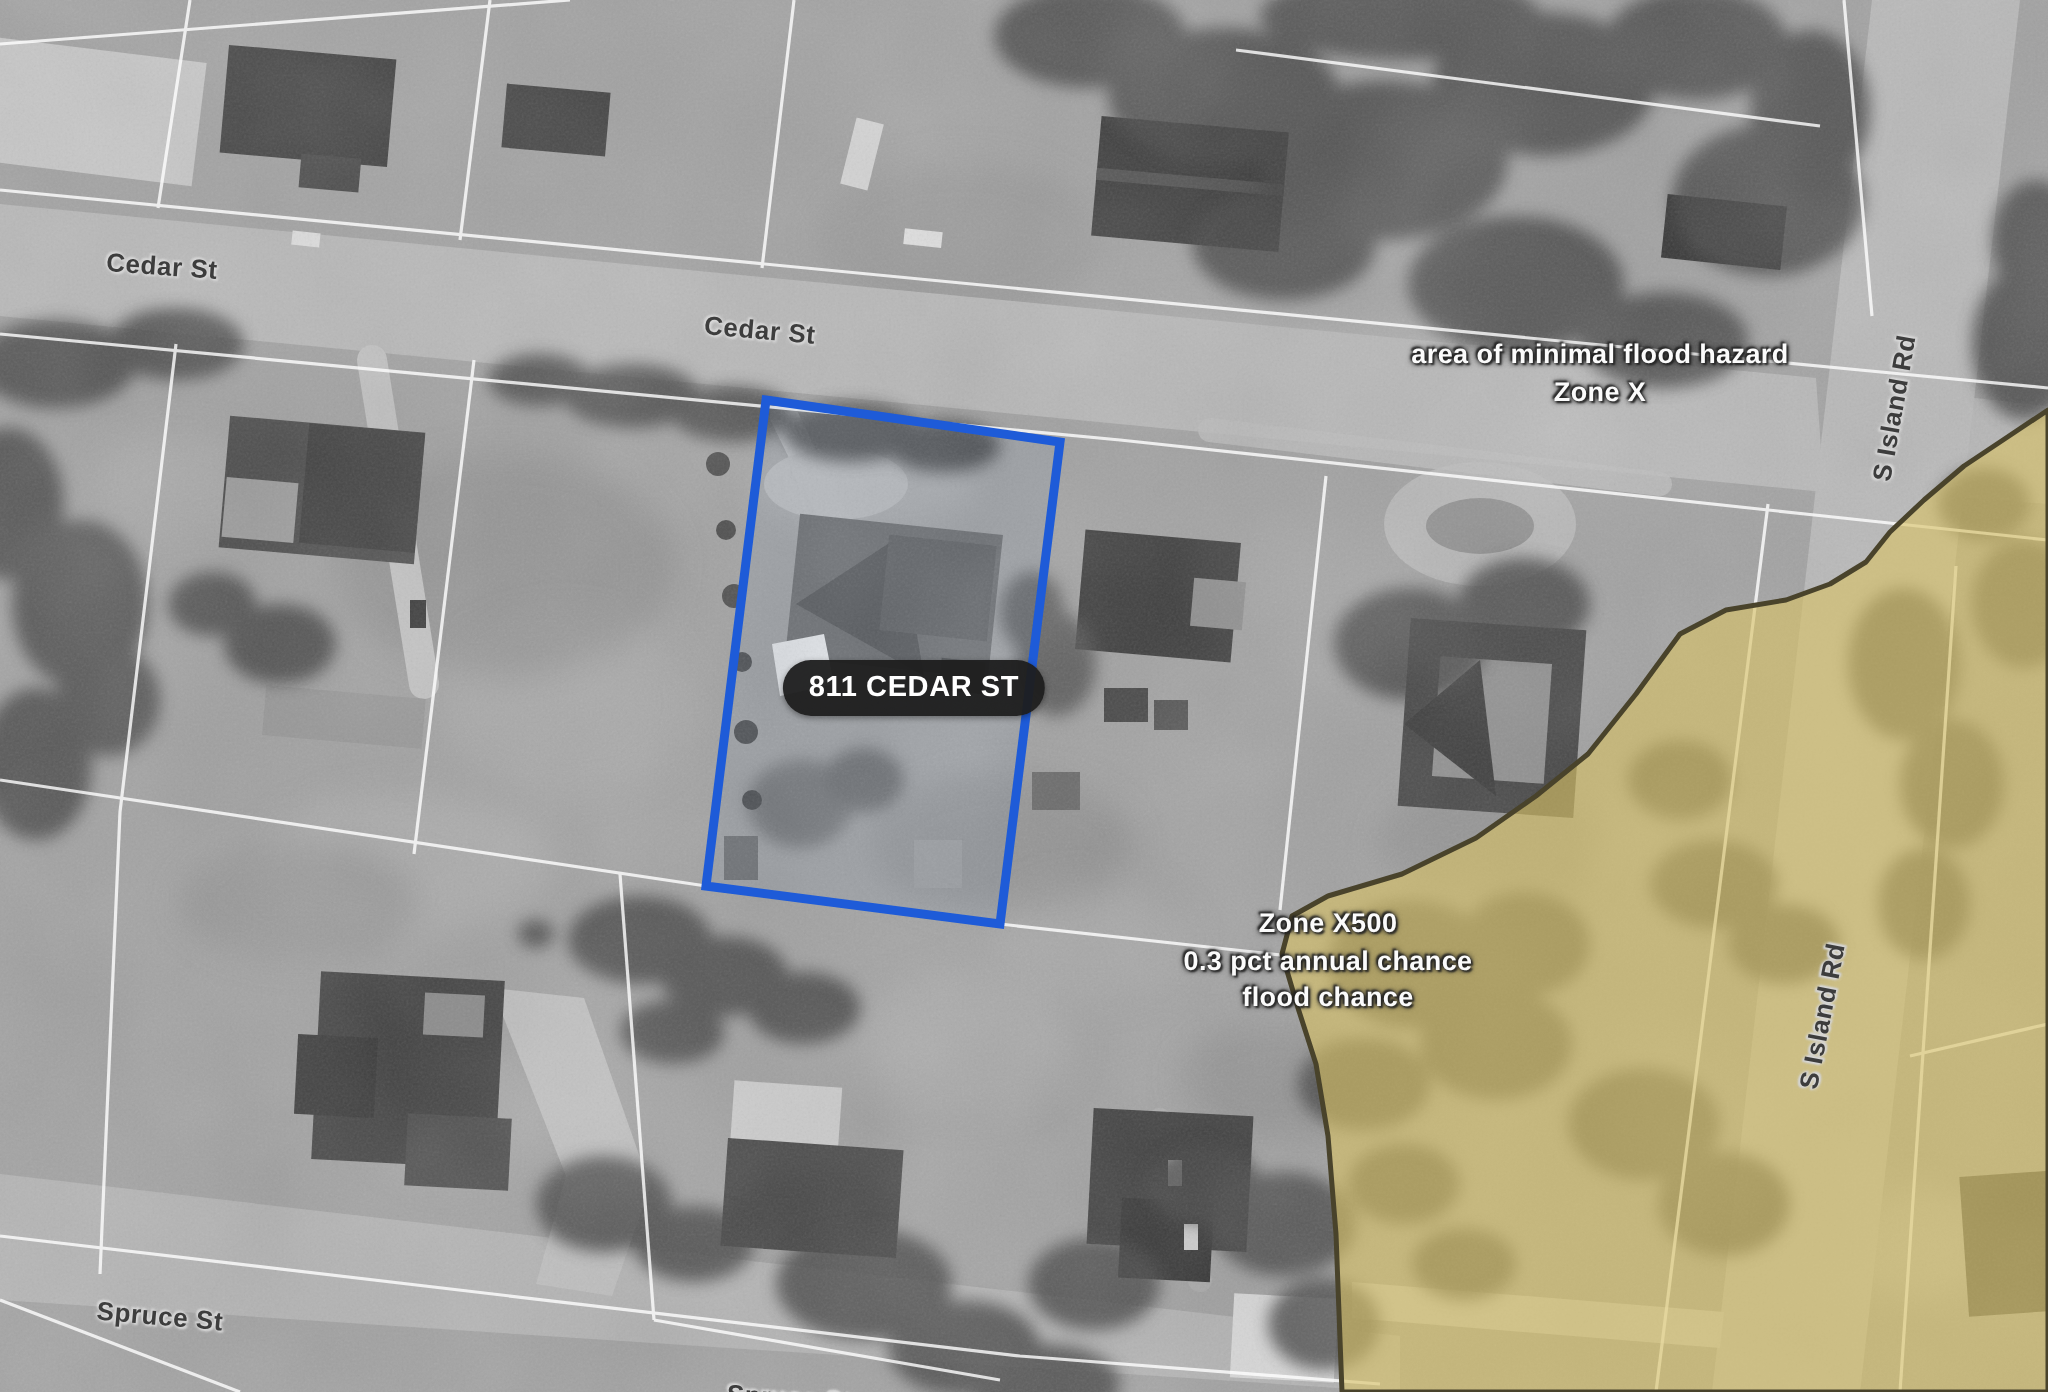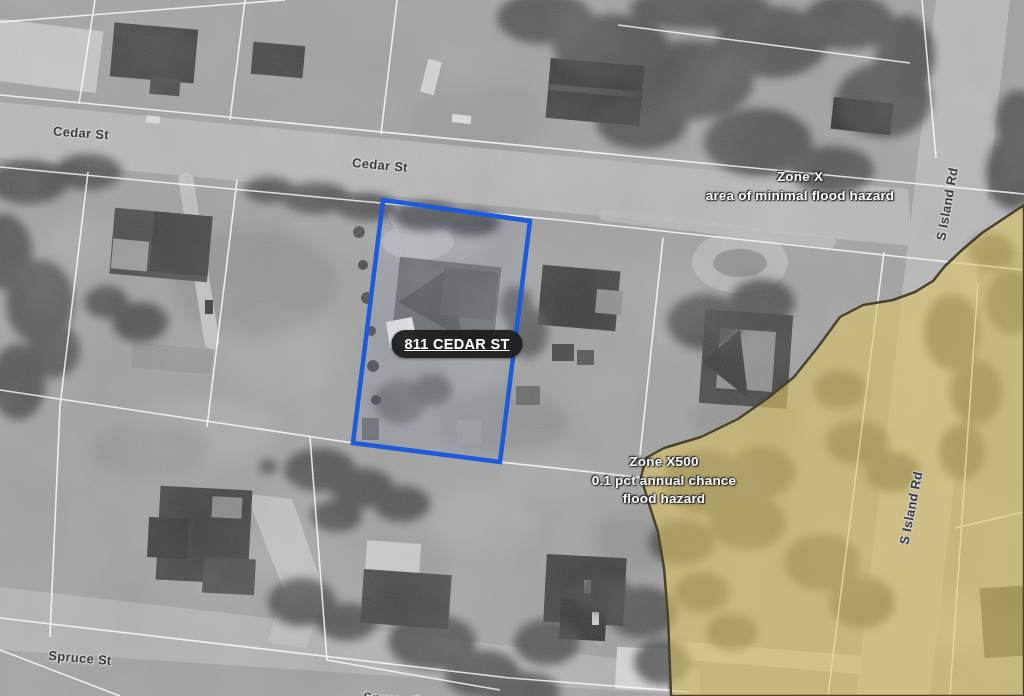--- a/index.html
+++ b/index.html
@@ -248,24 +248,24 @@
   </svg>
 
   <div class="lbl street" style="left:81px;top:133px;transform:translate(-50%,-50%) rotate(4deg);">Cedar St</div>
   <div class="lbl street" style="left:380px;top:165px;transform:translate(-50%,-50%) rotate(5deg);">Cedar St</div>
   <div class="lbl street" style="left:80px;top:658px;transform:translate(-50%,-50%) rotate(5deg);">Spruce St</div>
   <div class="lbl street" style="left:395px;top:699px;transform:translate(-50%,-50%) rotate(4deg);">Spruce St</div>
   <div class="lbl street" style="left:947px;top:204px;transform:translate(-50%,-50%) rotate(-80deg);">S Island Rd</div>
   <div class="lbl street" style="left:911px;top:508px;transform:translate(-50%,-50%) rotate(-79deg);">S Island Rd</div>
 
   <div class="lbl zone" style="left:800px;top:187px;">
+    <div>area of minimal flood hazard</div>
     <div>Zone X</div>
-    <div>area of minimal flood hazard</div>
   </div>
   <div class="lbl zone" style="left:664px;top:481px;text-align:center;">
     <div>Zone X500</div>
-    <div>0.1 pct annual chance</div>
-    <div>flood hazard</div>
+    <div>0.3 pct annual chance</div>
+    <div>flood chance</div>
   </div>
 
-  <div class="pill" style="left:457px;top:344px;text-decoration:underline;">811 CEDAR ST</div>
+  <div class="pill" style="left:457px;top:344px;">811 CEDAR ST</div>
 
 </div>
 
 </body></html>

